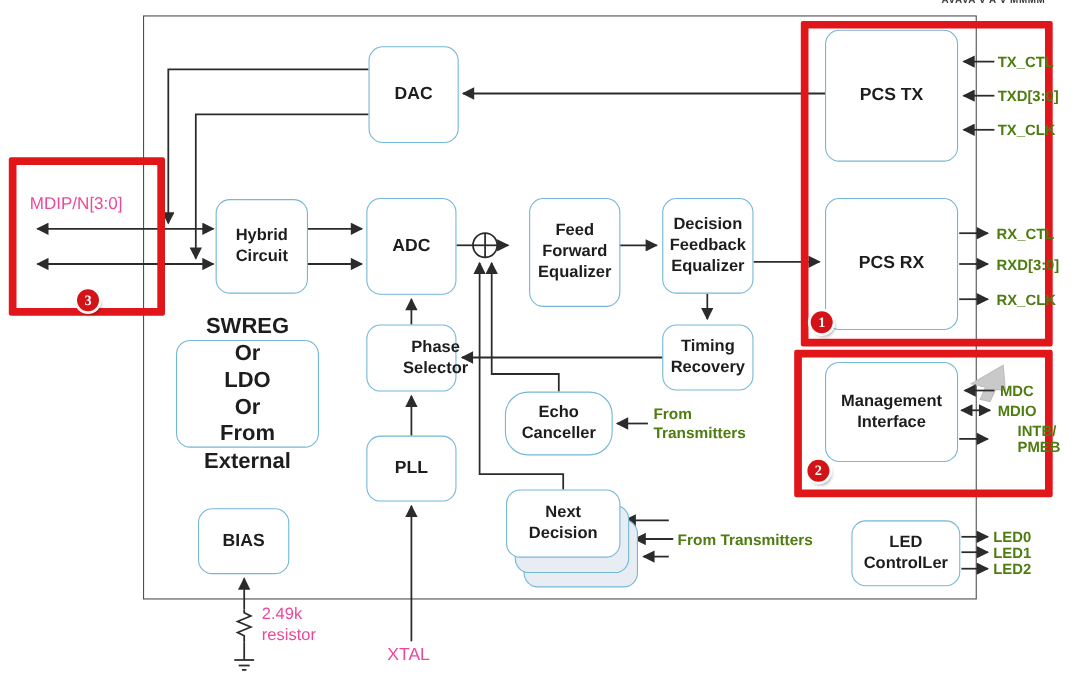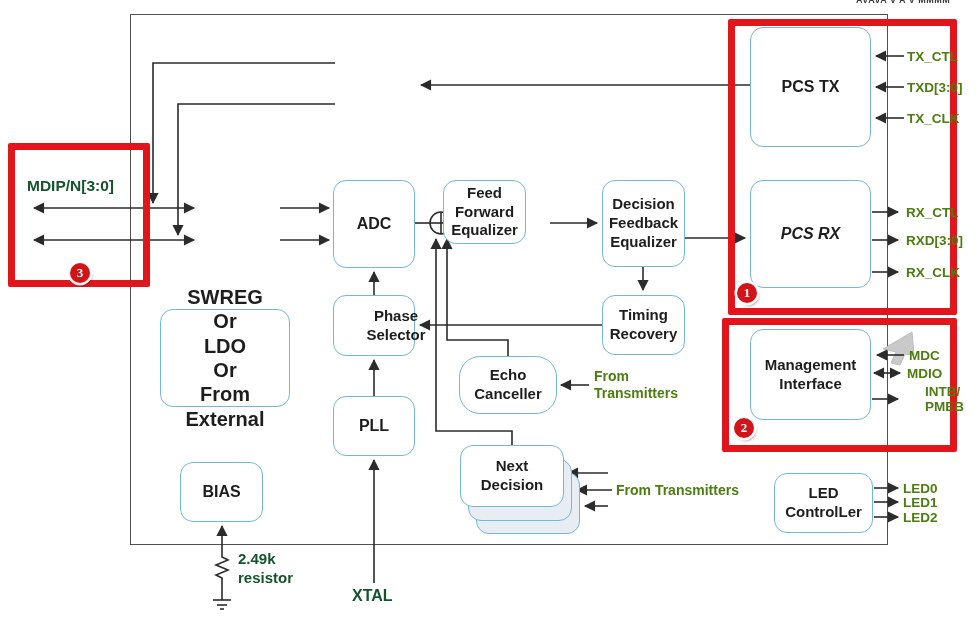--- a/index.html
+++ b/index.html
@@ -21,21 +21,21 @@
   
   .redbox{position:absolute;border:7px solid #e1161b;z-index:4;box-sizing:border-box;
           border-radius:2px;background:transparent;}
   
   .badge{position:absolute;width:20px;height:20px;border-radius:50%;background:#d21418;
          color:#fff;font:bold 13px/20px "Liberation Serif",serif;text-align:center;z-index:5;
          box-shadow:0 0 0 2.5px rgba(255,255,255,.95),2px 3px 3px rgba(0,0,0,.35);}
   
   .pin{position:absolute;font-weight:bold;font-size:13.5px;line-height:15px;color:#4d7c0f;
        white-space:pre-line;z-index:6;}
-  .note{position:absolute;font-weight:bold;font-size:15px;line-height:19px;color:#14532d;
+  .note{position:absolute;font-weight:normal;font-size:15px;line-height:19px;color:#ec4899;
        white-space:pre-line;z-index:6;}
   .mdip{font-size:15.5px;}
   .clip-text{position:absolute;left:856px;top:-5px;font-weight:bold;font-size:9px;
        color:#3a3a3a;letter-spacing:.5px;z-index:6;}
 </style>
 </head>
 <body>
 
 <div id="stage">
 
@@ -117,22 +117,25 @@
         <circle cx="441" cy="223" r="11" fill="#ffffff"></circle>
         <line x1="441" y1="212" x2="441" y2="234"></line>
         <line x1="430" y1="223" x2="452" y2="223"></line>
       </g>
     </g>
   </svg>
 
   <div class="stackghost" style="left:476px;top:472px;width:104px;height:62px;"></div>
   <div class="stackghost" style="left:468px;top:459px;width:104px;height:62px;"></div>
 
+  <div class="block big" style="left:335px;top:42px;width:82px;height:88px;">DAC</div>
+  <div class="block" style="left:196px;top:181px;width:84px;height:86px;">Hybrid
+Circuit</div>
   <div class="block big" style="left:333px;top:180px;width:82px;height:88px;">ADC</div>
-  <div class="block" style="left:443px;top:180px;width:83px;height:64px;text-align:center;">Feed
+  <div class="block" style="left:481px;top:180px;width:83px;height:99px;text-align:center;">Feed
 Forward
 Equalizer</div>
   <div class="block" style="left:602px;top:180px;width:83px;height:87px;">Decision
 Feedback
 Equalizer</div>
   <div class="block" style="left:602px;top:295px;width:83px;height:60px;">Timing
 Recovery</div>
   <div class="block" style="left:459px;top:356px;width:98px;height:58px;border-radius:21px;">Echo
 Canceller</div>
   <div class="block" style="left:333px;top:295px;width:82px;height:61px;padding-left:44px;">Phase
@@ -140,21 +143,21 @@
   <div class="block big" style="left:333px;top:396px;width:82px;height:60px;">PLL</div>
   <div class="block" style="left:160px;top:309px;width:130px;height:98px;font-size:20px;line-height:1.22;">SWREG
 Or
 LDO
 Or
 From External</div>
   <div class="block big" style="left:180px;top:462px;width:83px;height:60px;">BIAS</div>
   <div class="block" style="left:460px;top:445px;width:104px;height:62px;">Next
 Decision</div>
   <div class="block big" style="left:750px;top:27px;width:121px;height:120px;">PCS TX</div>
-  <div class="block big" style="left:750px;top:180px;width:121px;height:108px;font-style:italic;">PCS RX</div>
+  <div class="block big" style="left:750px;top:180px;width:121px;height:120px;">PCS RX</div>
   <div class="block" style="left:750px;top:329px;width:121px;height:91px;">Management
 Interface</div>
   <div class="block" style="left:774px;top:473px;width:99px;height:60px;">LED
 ControlLer</div>
 
   <div class="redbox" style="left:8px;top:143px;width:142px;height:144px;"></div>
   <div class="redbox" style="left:728px;top:19px;width:229px;height:296px;"></div>
   <div class="redbox" style="left:722px;top:318px;width:235px;height:134px;"></div>
 
   <div class="badge" style="left:70px;top:263px;">3</div>

